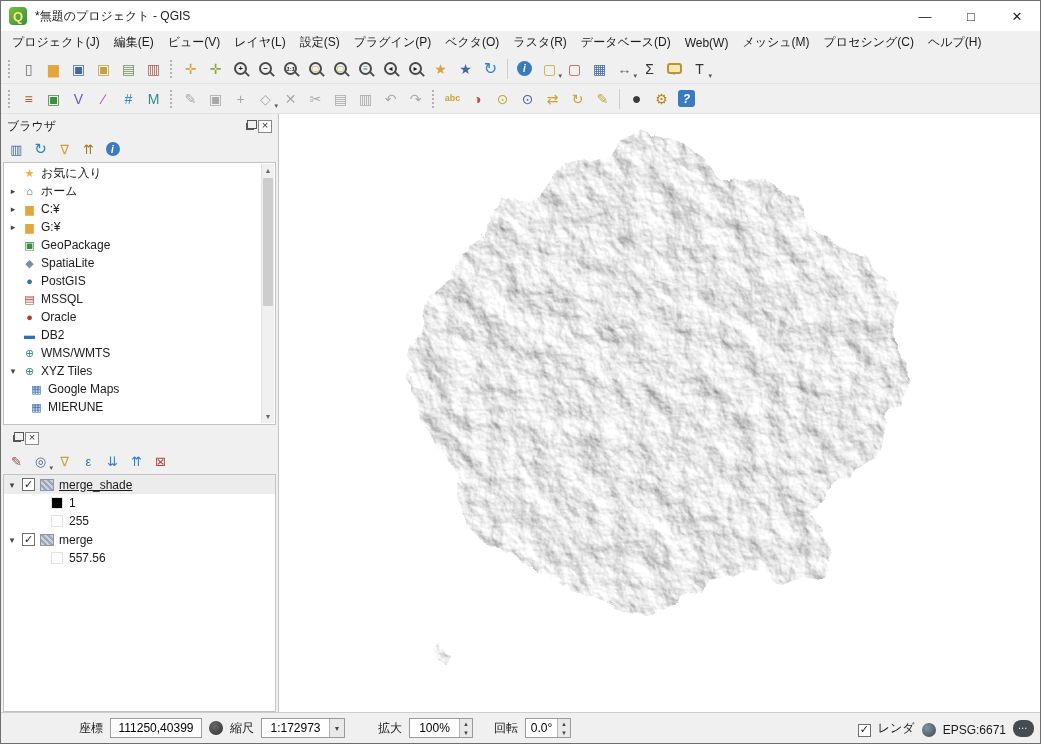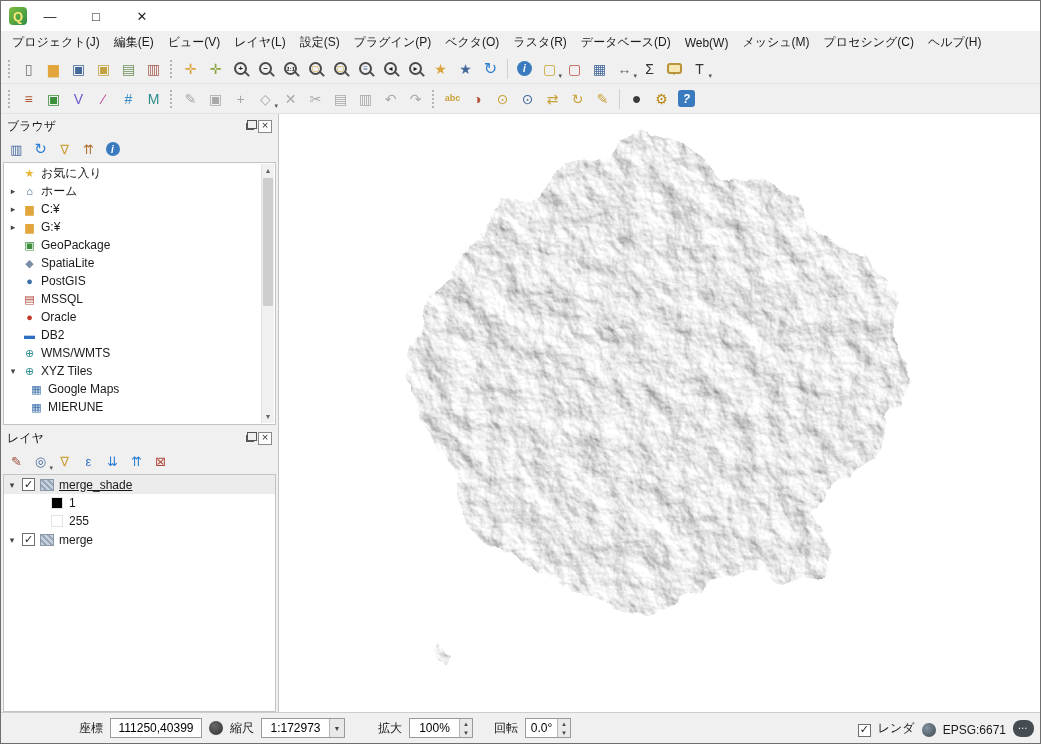--- a/index.html
+++ b/index.html
@@ -93,20 +93,21 @@
   .gl-msg::after { content:"…"; margin-top:-6px; }
   .right-cluster { margin-left:auto; display:flex; align-items:flex-end; gap:7px; }
 </style>
 </head>
 <body>
 
 <div class="window">
 
   <div class="titlebar">
     <span class="app-logo">Q</span>
+    <span class="title-text">*無題のプロジェクト - QGIS</span>
     <span class="win-btn">—</span>
     <span class="win-btn">□</span>
     <span class="win-btn">✕</span>
   </div>
 
   <div class="menubar">
     <span class="menu-item">プロジェクト(J)</span>
     <span class="menu-item">編集(E)</span>
     <span class="menu-item">ビュー(V)</span>
     <span class="menu-item">レイヤ(L)</span>
@@ -411,21 +412,20 @@
           <div class="vscroll">
             <div class="vs-arrow">▲</div>
             <div class="vs-thumb"></div>
             <div class="vs-arrow vs-down">▼</div>
           </div>
         </div>
       </div>
 
       <div class="panel layers">
         <div class="panel-header">
-          <span class="panel-title">レイヤ</span>
           <span class="ph-btn">
               <i class="gl-float"></i>
             </span>
           <span class="ph-x">×</span>
         </div>
         <div class="panel-tools">
           <span class="pti">
               <i class="g" style="color: rgb(160, 74, 58);">✎</i>
             </span>
           <span class="pti dd">
@@ -460,20 +460,24 @@
           </div>
           <div class="legend-row">
             <span class="swatch" style="background: rgb(255, 255, 255);"></span>
             <span>255</span>
           </div>
           <div class="layer-row">
             <span class="expander">▾</span>
             <span class="cb checked"></span>
             <i class="lyr-ico"></i>
             <span class="lyr-name">merge</span>
+          </div>
+          <div class="legend-row">
+            <span class="swatch" style="background: rgb(255, 255, 255);"></span>
+            <span>557.56</span>
           </div>
         </div>
       </div>
     </div>
 
     <div class="canvas">
       <svg width="100%" height="100%" viewBox="0 0 764 599" preserveAspectRatio="none">
         <defs>
           <filter id="terrain" x="-10%" y="-10%" width="120%" height="120%">
             <feTurbulence type="turbulence" baseFrequency="0.012" numOctaves="4" seed="11" result="warp"></feTurbulence>

